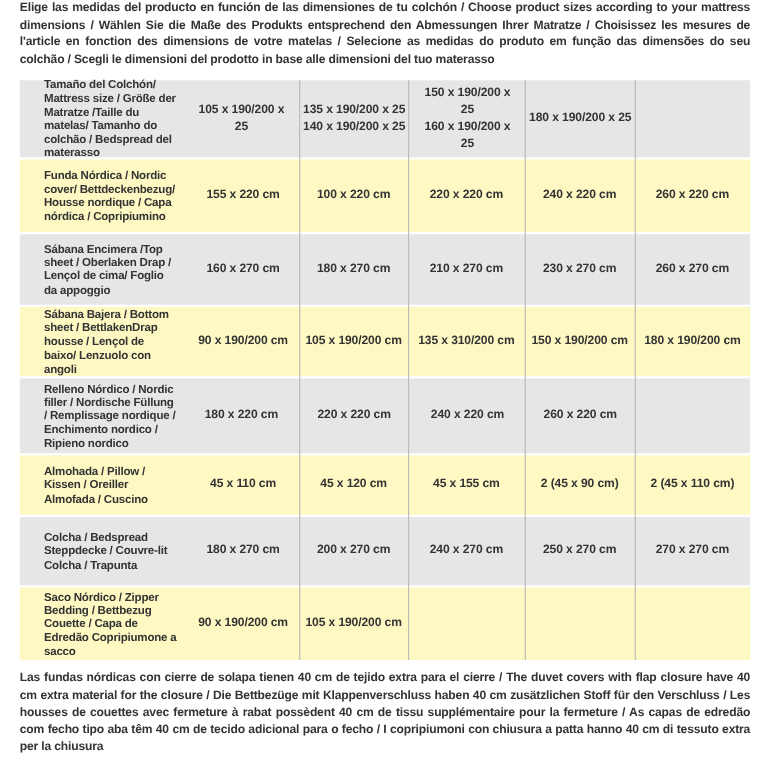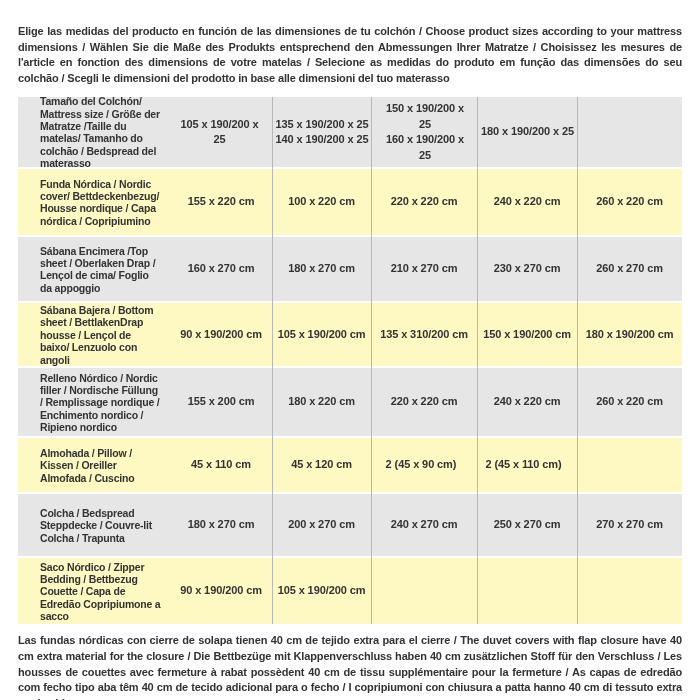--- a/index.html
+++ b/index.html
@@ -7,21 +7,21 @@
     padding: 0;
     background: #ffffff;
     width: 700px;
     height: 700px;
     font-family: "Liberation Sans", sans-serif;
   }
   .page {
     box-sizing: border-box;
     width: 700px;
     height: 700px;
-    padding: 24px 18px 10px 18px;
+    padding: 0 18px 10px 18px;
     color: #2f2f2f;
   }
   .intro, .outro {
     margin: 0;
     font-size: 11px;
     font-weight: bold;
     line-height: 1.42;
     letter-spacing: -0.15px;
     text-align: justify;
     color: #333333;
@@ -140,31 +140,31 @@
       <div class="cell label">Sábana Bajera / Bottom sheet / BettlakenDrap housse / Lençol de baixo/ Lenzuolo con angoli</div>
       <div class="cell val c1">90 x 190/200 cm</div>
       <div class="cell val c2">105 x 190/200 cm</div>
       <div class="cell val c3">135 x 310/200 cm</div>
       <div class="cell val c4">150 x 190/200 cm</div>
       <div class="cell val c5">180 x 190/200 cm</div>
     </div>
 
     <div class="row row-gray r5">
       <div class="cell label">Relleno Nórdico / Nordic filler / Nordische Füllung / Remplissage nordique / Enchimento nordico / Ripieno nordico</div>
-      <div class="cell val c1">155 x 200 cm</div>
       <div class="cell val c2">180 x 220 cm</div>
       <div class="cell val c3">220 x 220 cm</div>
       <div class="cell val c4">240 x 220 cm</div>
       <div class="cell val c5">260 x 220 cm</div>
     </div>
 
     <div class="row row-light r6">
       <div class="cell label">Almohada  / Pillow / Kissen / Oreiller Almofada / Cuscino</div>
       <div class="cell val c1">45 x 110 cm</div>
       <div class="cell val c2">45 x 120 cm</div>
+      <div class="cell val c3">45 x 155 cm</div>
       <div class="cell val c4">2 (45 x 90 cm)</div>
       <div class="cell val c5">2 (45 x 110 cm)</div>
     </div>
 
     <div class="row row-gray r7">
       <div class="cell label">Colcha / Bedspread Steppdecke / Couvre-lit Colcha / Trapunta</div>
       <div class="cell val c1">180 x 270 cm</div>
       <div class="cell val c2">200 x 270 cm</div>
       <div class="cell val c3">240 x 270 cm</div>
       <div class="cell val c4">250 x 270 cm</div>

